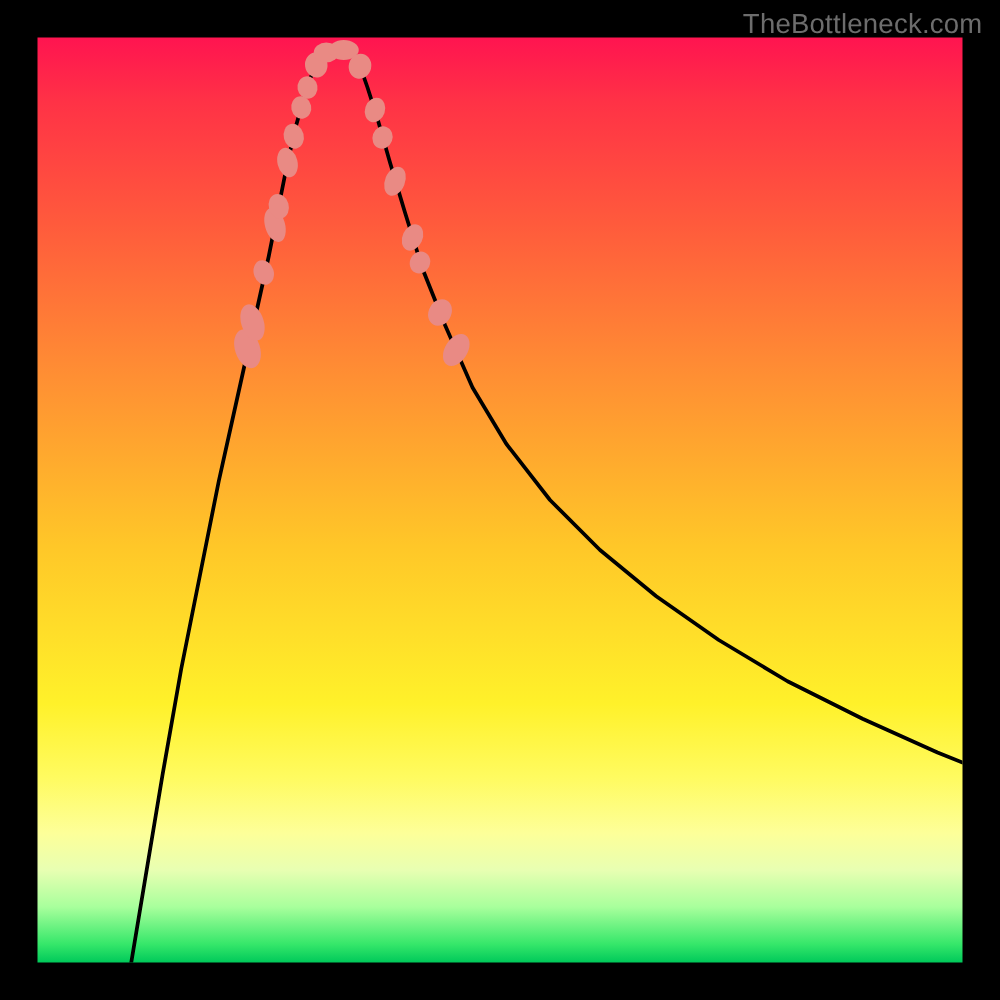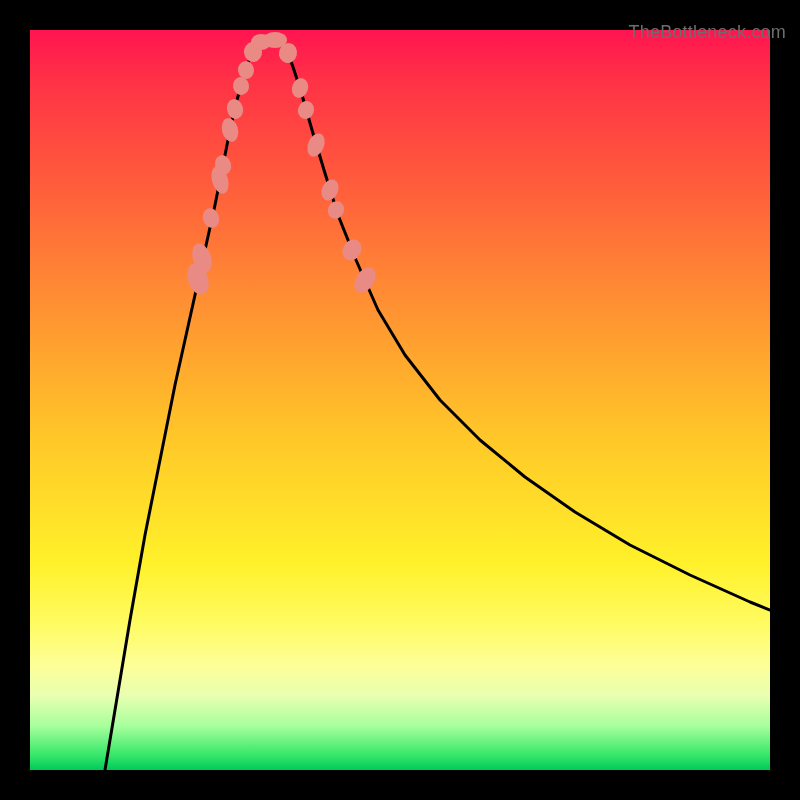--- a/index.html
+++ b/index.html
@@ -28,24 +28,24 @@
       #fffb60 80%,
       #fdff99 86%,
       #e8ffb2 90%,
       #a8ff9c 94%,
       #36e76a 98%,
       #00c95a 100%
     );
   }
   .watermark {
     position: absolute;
-    top: 22px;
+    top: 6px;
     right: 14px;
     color: #6d6d6d;
-    font-size: 18px;
+    font-size: 22px;
     font-weight: 400;
     letter-spacing: 0.2px;
     z-index: 5;
   }
   svg.curve {
     position: absolute;
     left: 30px;
     top: 30px;
     width: 740px;
     height: 740px;

